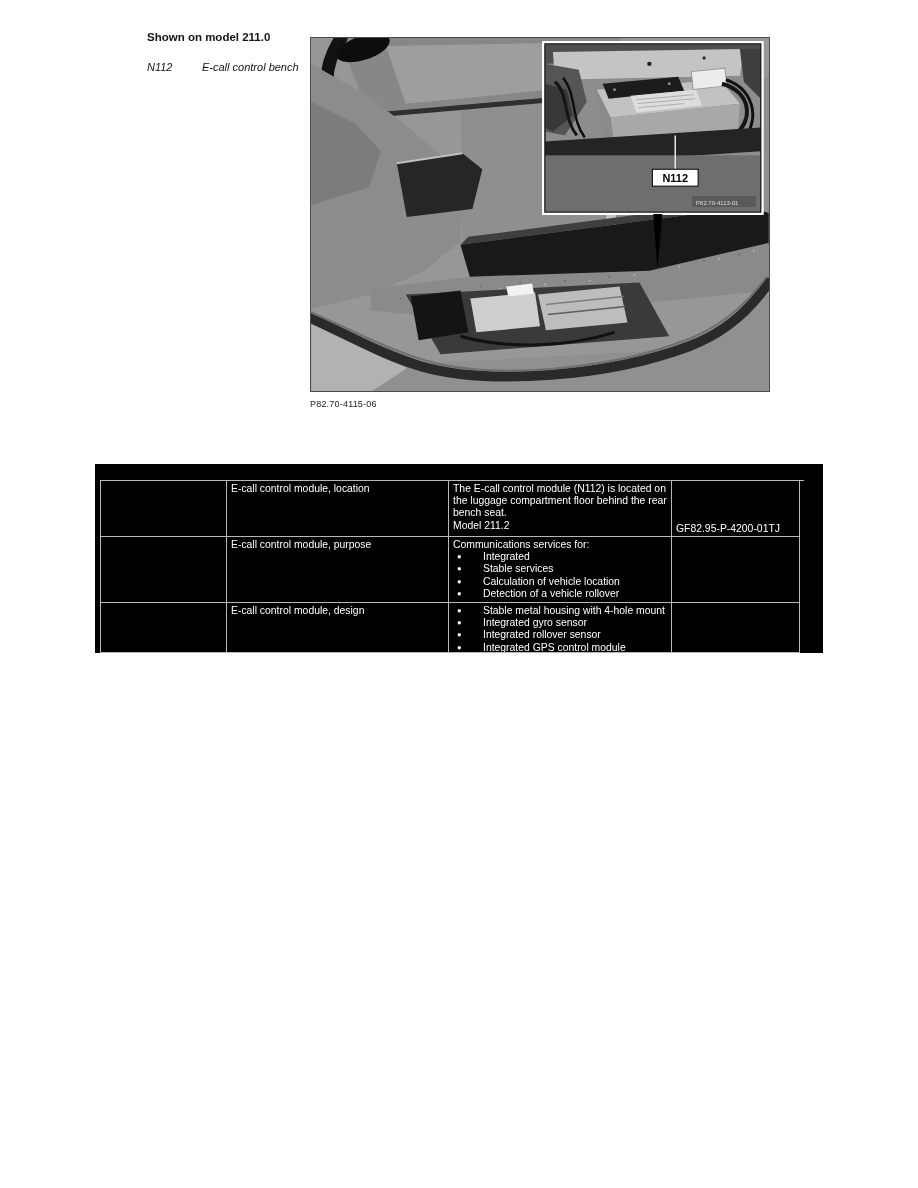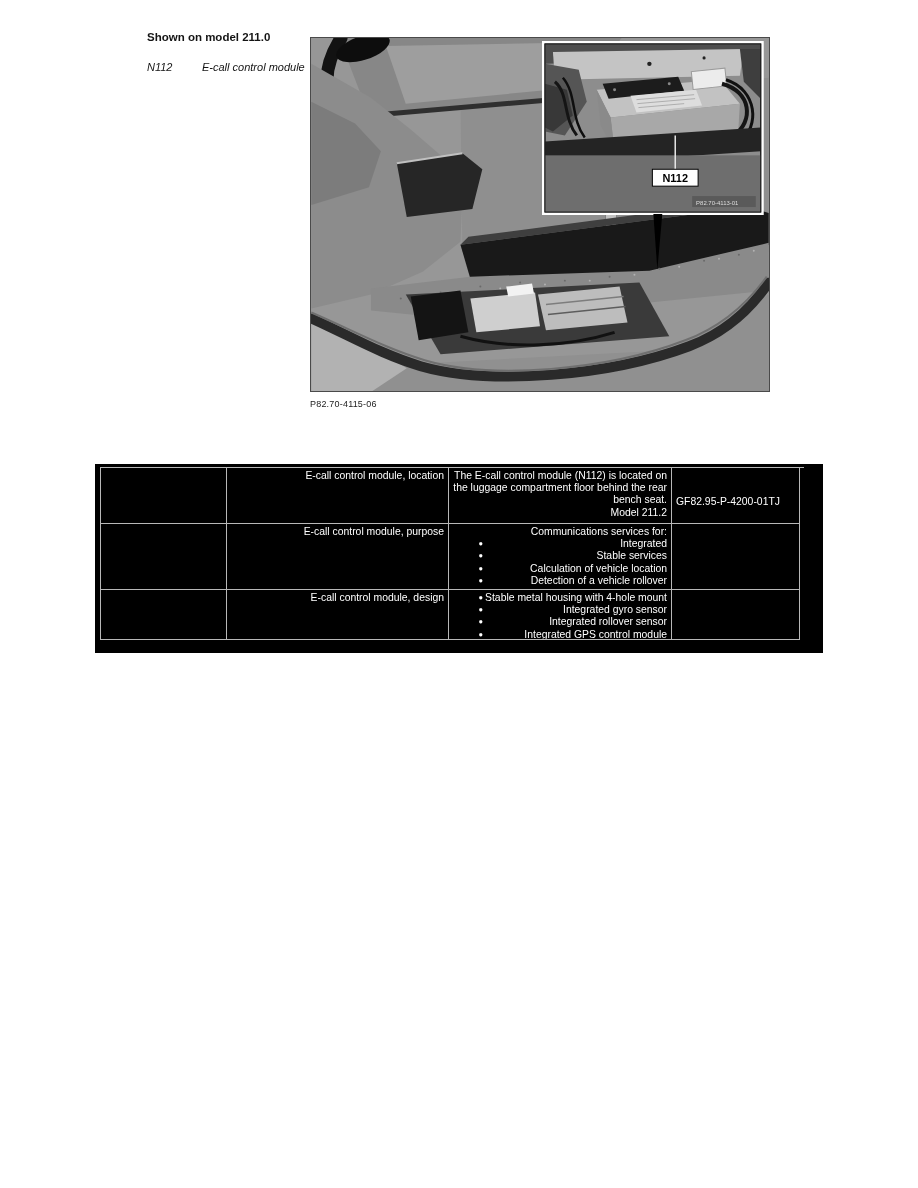--- a/index.html
+++ b/index.html
@@ -29,51 +29,50 @@
   .figure-caption{
     position:absolute;left:310px;top:399px;width:458px;
     text-align:left;font-size:9px;color:#222;letter-spacing:0.2px;
   }
 
   .table-band{
     position:absolute;left:95px;top:464px;width:728px;height:189px;
     background:#000000;
   }
   .grid{
-    position:absolute;left:5px;top:3px;width:703px;
+    position:absolute;left:5px;top:16px;width:703px;
     display:grid;
     grid-template-columns:126px 222px 223px 128px;
     grid-template-rows:56px 66px 50px;
     border-top:1px solid #b8b8b8;border-left:1px solid #b8b8b8;
     background:#000;
-    text-align:right;
   }
   .cell{
     border-right:1px solid #b8b8b8;border-bottom:1px solid #b8b8b8;
     box-sizing:border-box;overflow:hidden;
     color:#ffffff;font-size:10.4px;line-height:12.2px;
     padding:2px 4px;
   }
   .cell.desc-loc{display:flex;flex-direction:column;justify-content:space-between;padding-bottom:13px;}
-  .cell.ref{display:flex;align-items:flex-end;padding-bottom:15px;}
+  .cell.ref{display:flex;align-items:flex-end;padding-bottom:1px;}
   .bullets{display:block;}
   .bullet-item{display:flex;}
   .bullet-dot{width:26px;flex:0 0 26px;padding-left:4px;font-size:7.5px;line-height:12.2px;}
   .bullet-text{flex:1;}
 </style>
 </head>
 <body>
 
 <div class="page">
 
   <div class="heading">Shown on model 211.0</div>
 
   <div class="legend">
     <span class="code">N112</span>
-    <span class="label">E-call control module</span>
+    <span class="label">E-call control bench</span>
   </div>
 
   <div class="figure">
     <svg width="458" height="353" viewBox="0 0 460 355">
 
       <rect x="0" y="0" width="460" height="355" fill="#979797"></rect>
       <polygon points="150,60 460,40 460,215 152,215" fill="#8f8f8f"></polygon>
 
       <polygon points="28,0 312,0 266,60 58,78" fill="#878787"></polygon>
       <polygon points="75,8 295,4 262,50 95,66" fill="#9e9e9e"></polygon>

